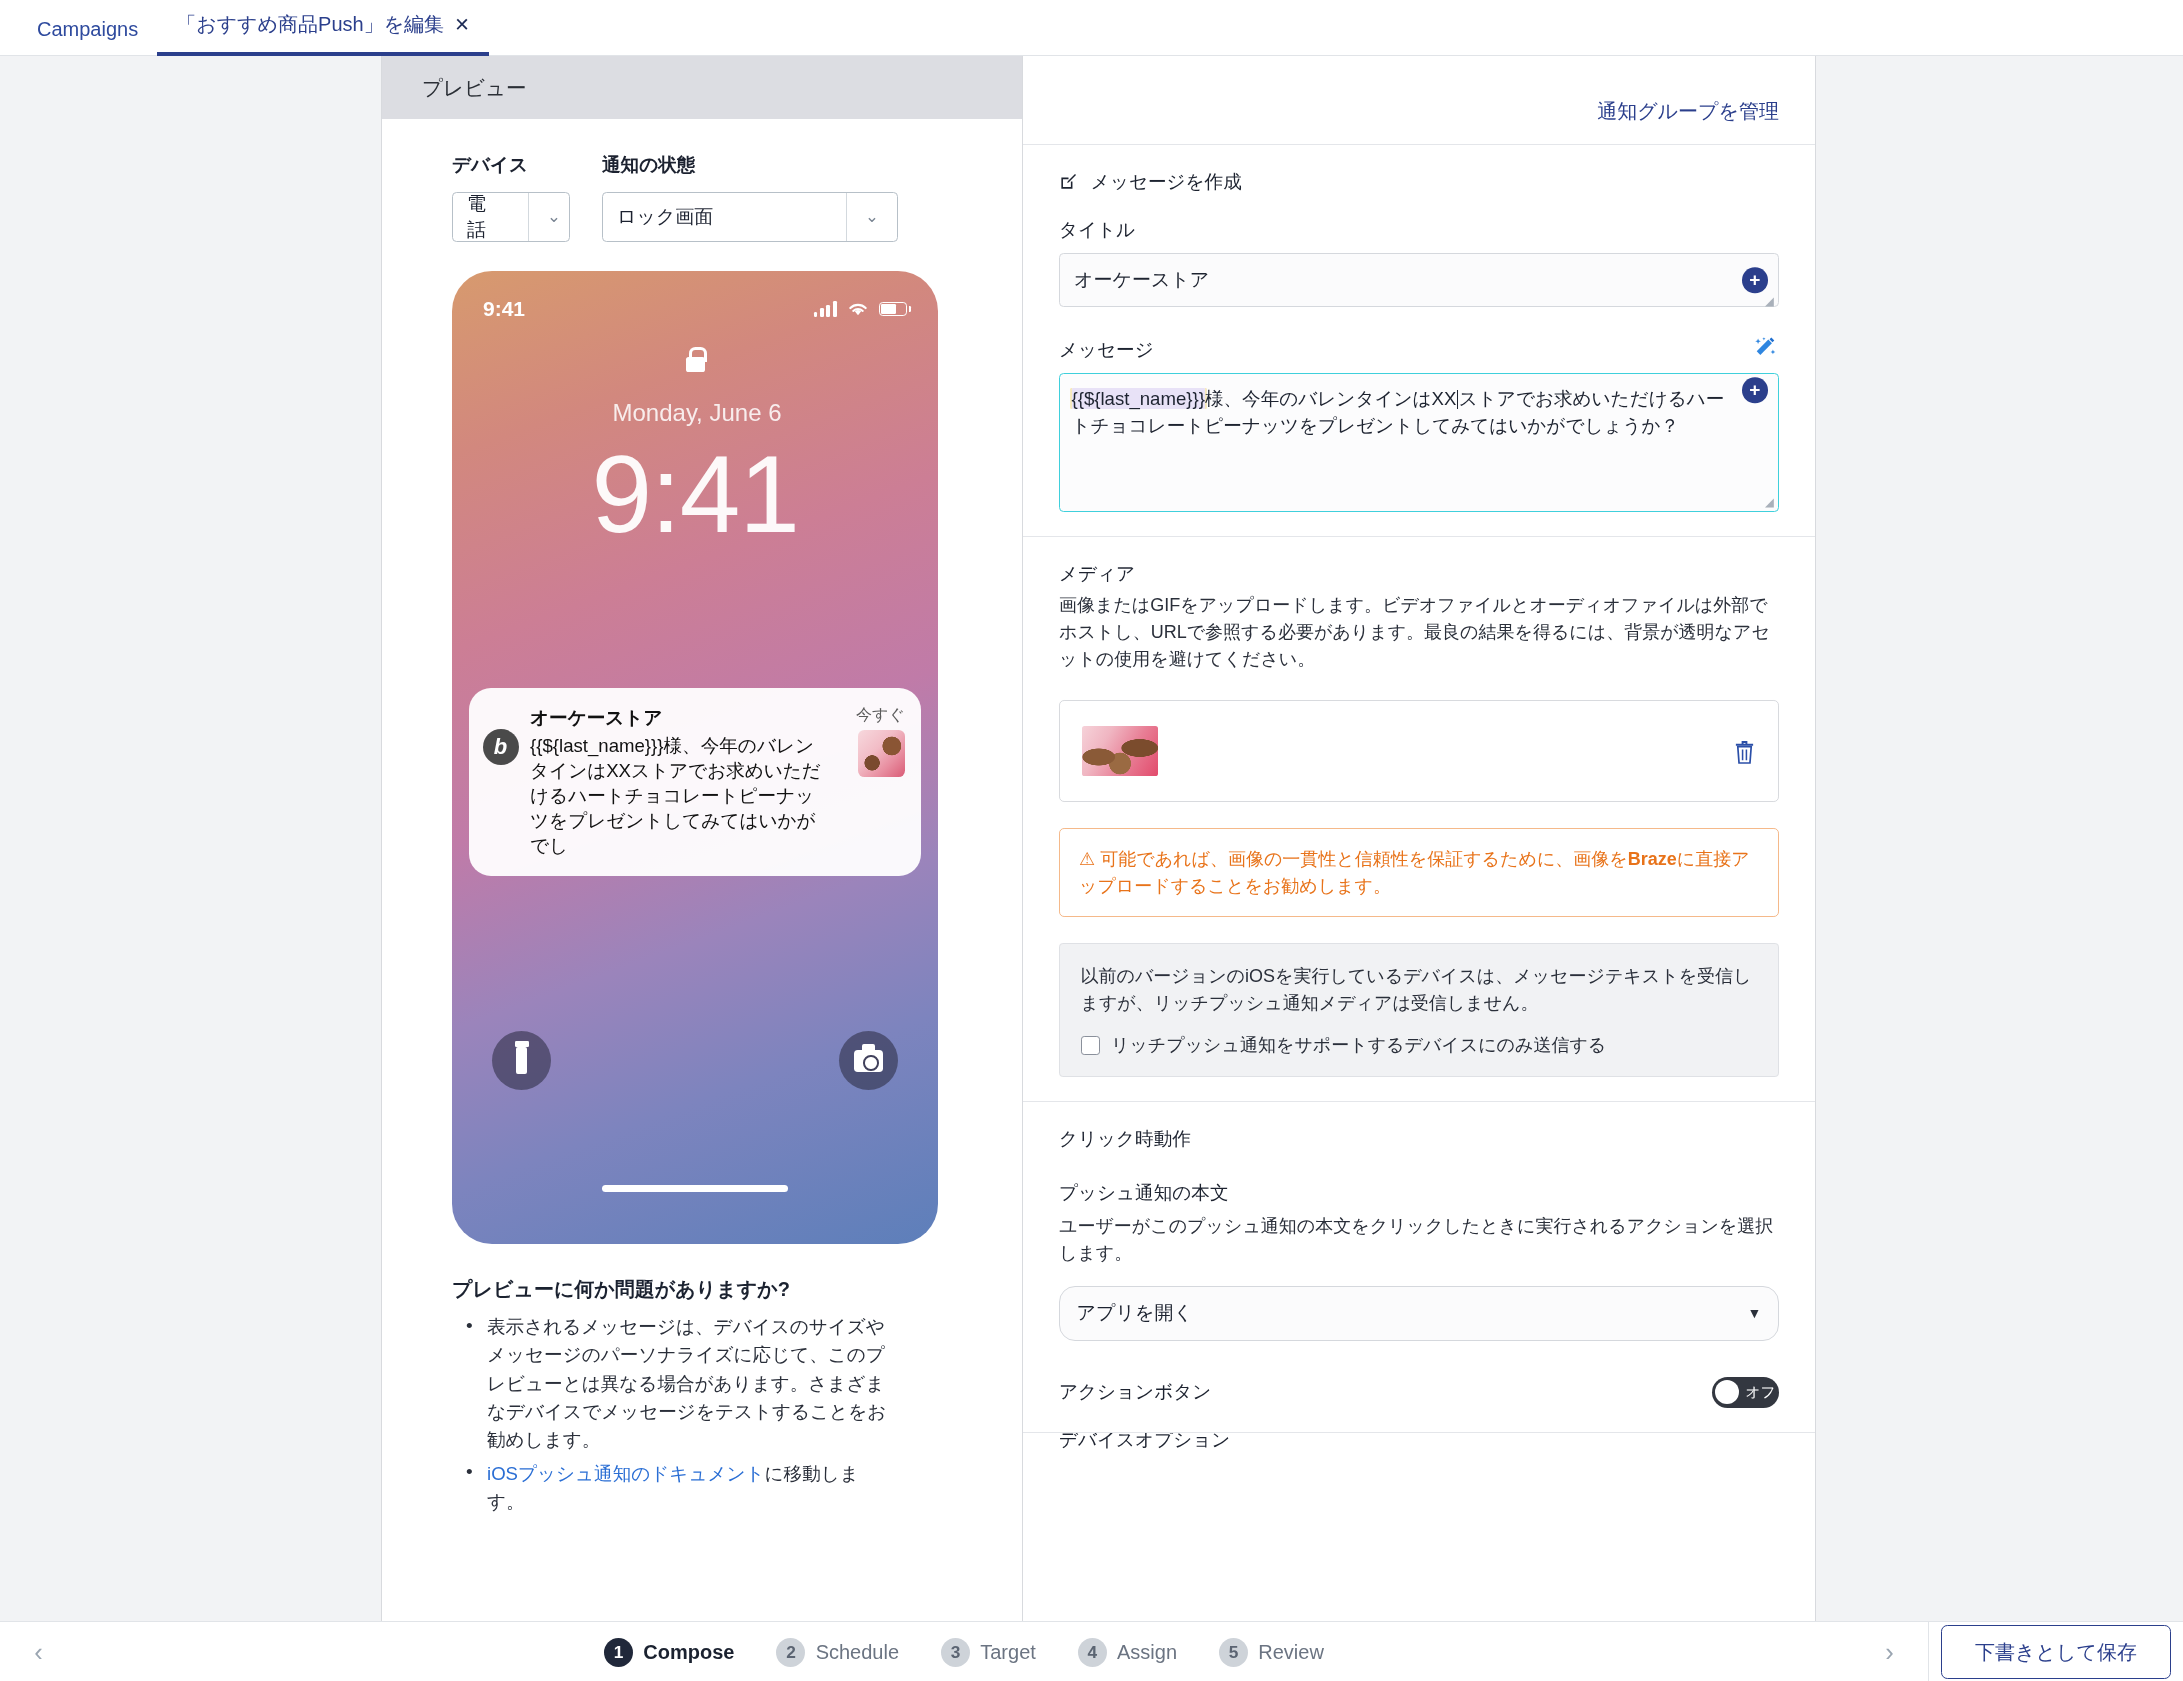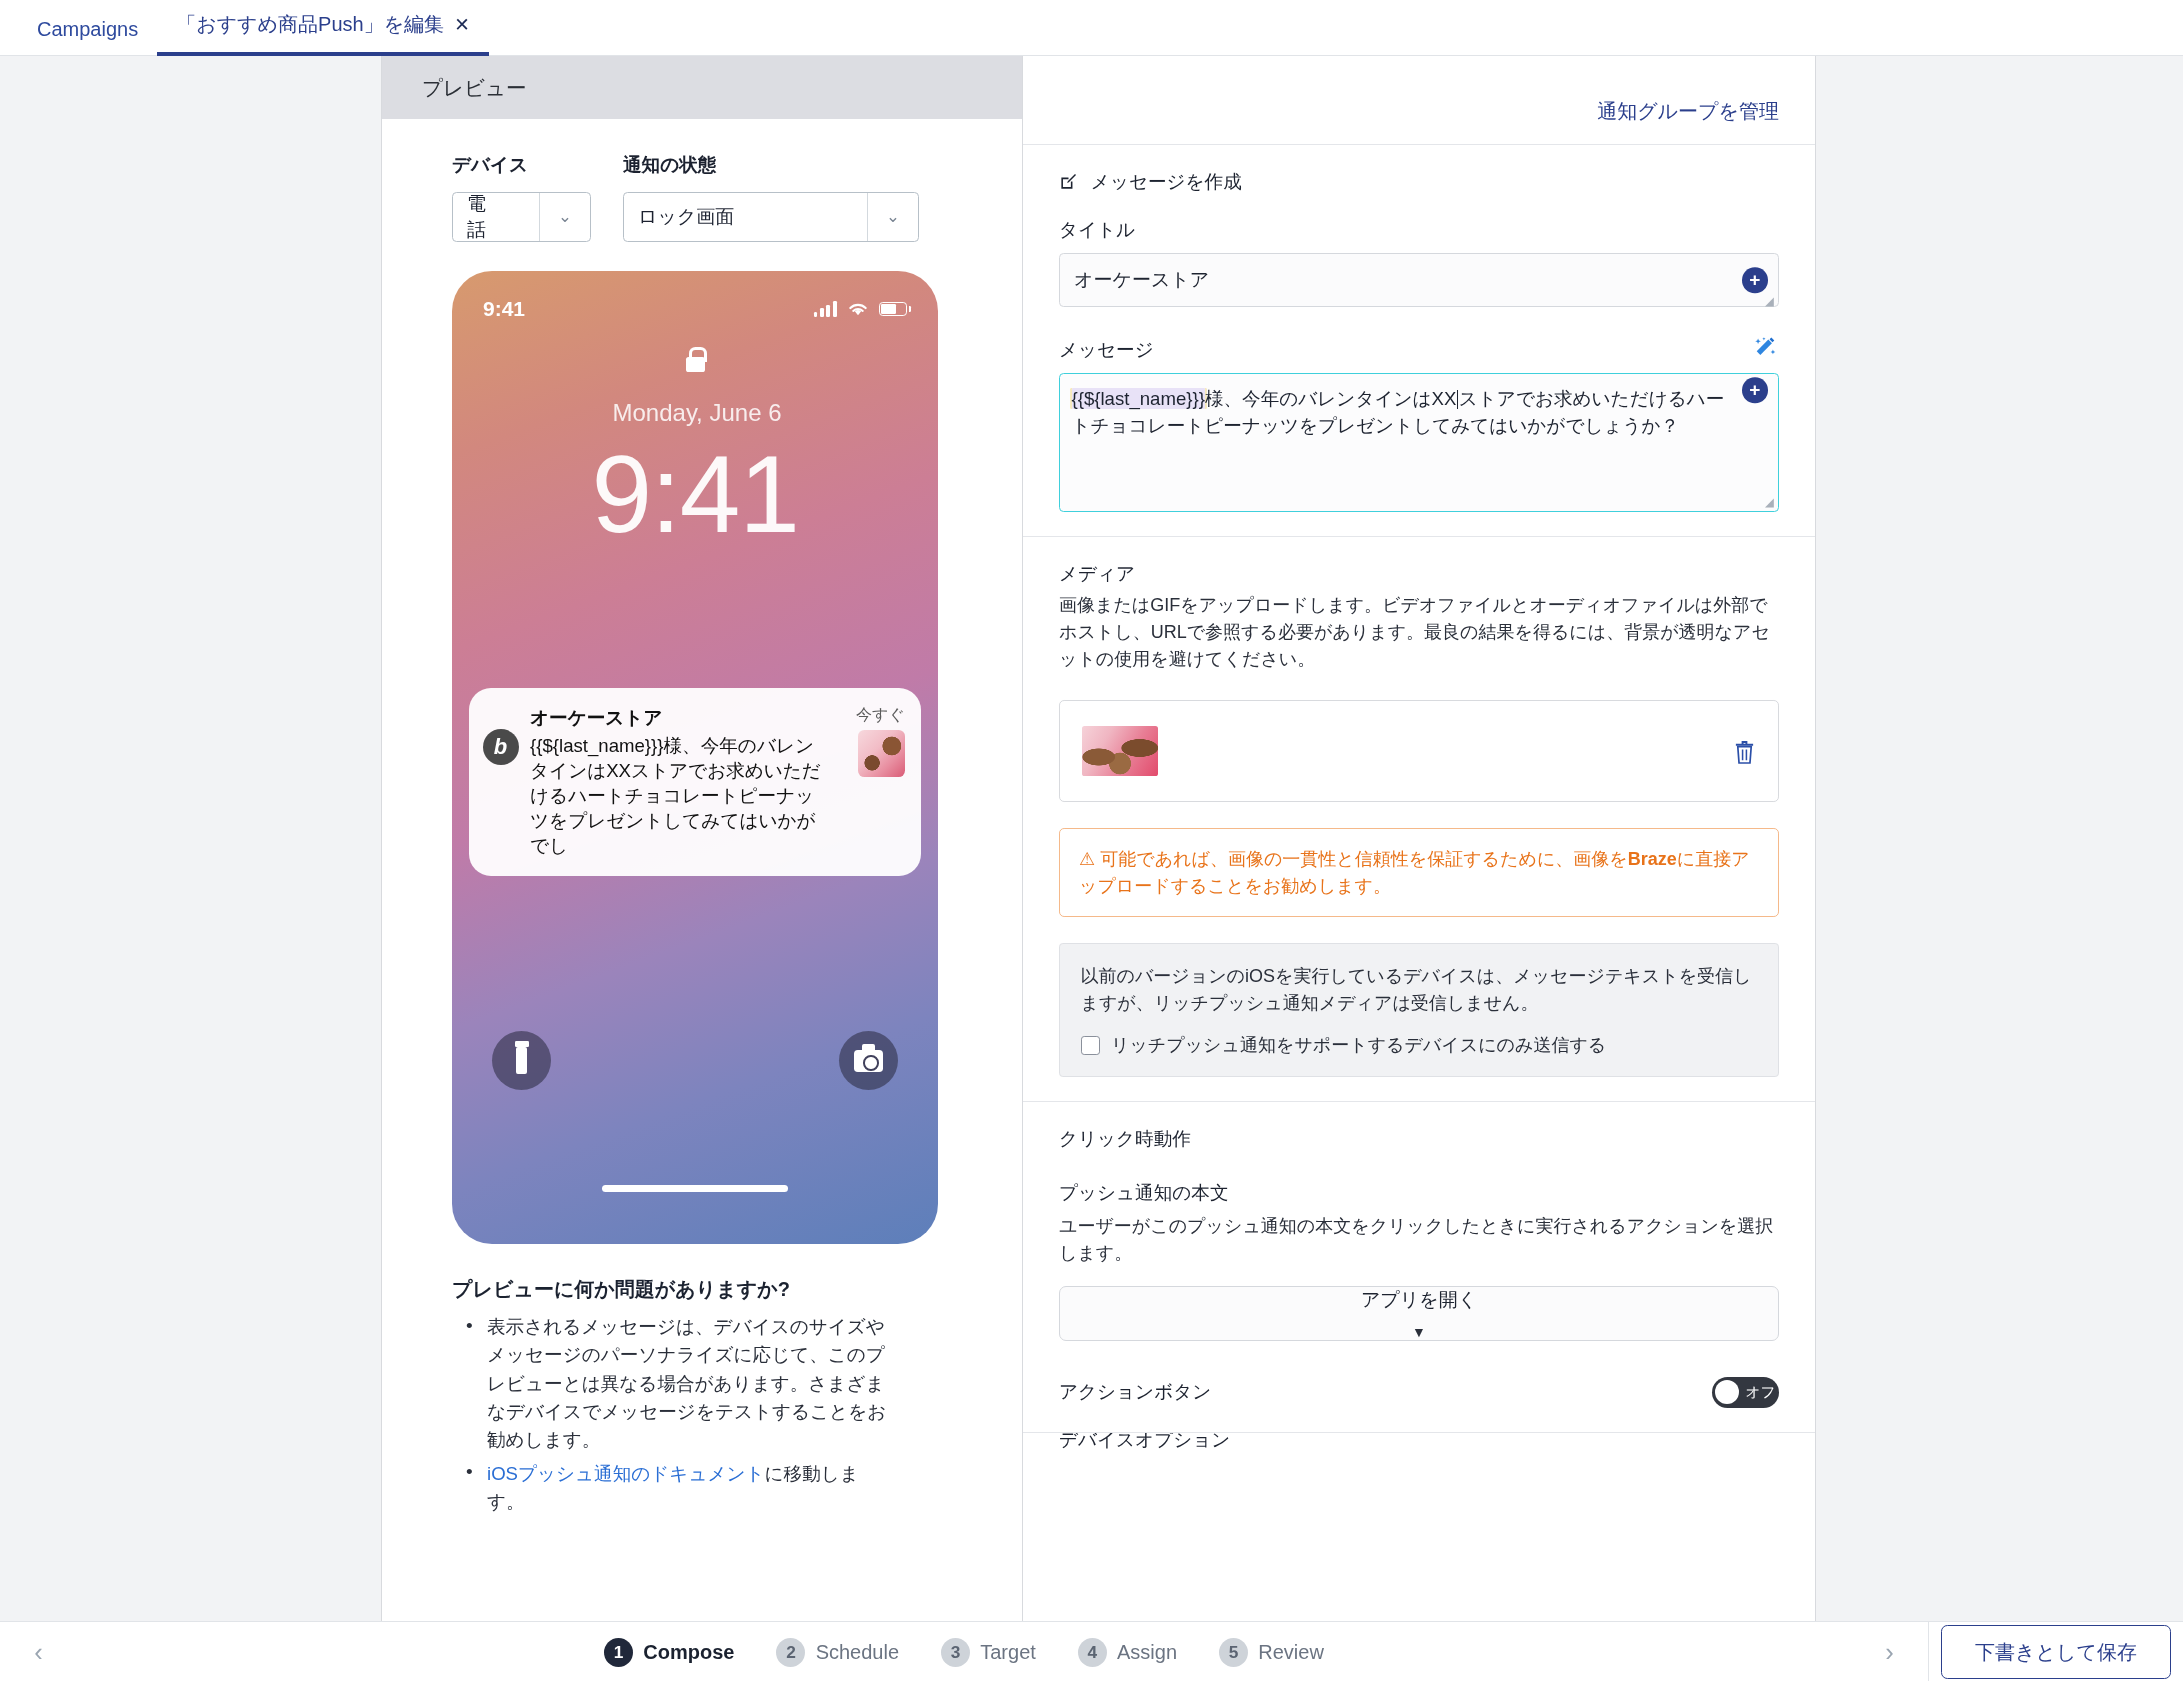--- a/index.html
+++ b/index.html
@@ -64,21 +64,21 @@
   .preview-inner { padding: 33px 0 0 70px; }
 
   .sel-row { display: flex; gap: 32px; }
   .sel-group { display: flex; flex-direction: column; }
   .sel-label { font-size: 18.6px; color: #1c2230; font-weight: bold; margin-bottom: 14px; }
   .sel-box {
     height: 50px; border: 1.3px solid #b7c0c8; border-radius: 4.5px;
     background: #fff; display: flex; align-items: stretch;
     cursor: pointer;
   }
-  .sel-box.dev { width: 139px; gap: 28px; }
+  .sel-box.dev { width: 118px; gap: 28px; }
   .sel-box.state { width: 296px; }
   .sel-text {
     flex: 1 1 auto; display: flex; align-items: center;
     padding: 0 14px; font-size: 19px; color: #1c2230;
   }
   .sel-caret {
     width: 51px; flex: 0 0 51px;
     border-left: 1.3px solid #d3d9de;
     display: flex; align-items: center; justify-content: center;
     color: #7b8694; font-size: 16.6px;
@@ -309,24 +309,24 @@
   .cb {
     width: 19px; height: 19px; border: 1.3px solid #8a909b; border-radius: 3.2px;
     background: #fff; flex: 0 0 19px;
   }
   .cb-label { font-size: 18px; color: #2a2f3a; }
 
   .sec-title { font-size: 18.6px; color: #1d2330; margin-bottom: 28px; }
   .sub-label { font-size: 18.6px; color: #1d2330; margin-bottom: 6.4px; }
   .sub-desc { font-size: 18px; color: #2a2f3a; line-height: 1.5; margin-bottom: 19px; }
   .select {
-    width: 100%; height: 55px; border: 1.3px solid #d5d8dd; border-radius: 7px;
+    width: 100%; height: 55px; border: 1.3px solid #d5d8dd; border-radius: 16px;
     background: #fbfbfc; display: flex; align-items: center;
     justify-content: space-between; padding: 0 16.6px;
-    font-size: 19px; color: #1d2330; cursor: pointer; flex-direction: column;
+    font-size: 19px; color: #1d2330; cursor: pointer;
   }
   .sel-arrow { color: #2a2f3a; font-size: 14px; }
   .toggle-row { display: flex; align-items: center; justify-content: space-between; margin-top: 36px; }
   .toggle {
     width: 67px; height: 31px; border-radius: 16.6px; background: #333740;
     display: flex; align-items: center; padding: 3.2px; cursor: pointer;
     position: relative;
   }
   .toggle .knob { width: 24px; height: 24px; border-radius: 50%; background: #fff; }
   .toggle .tlabel {

